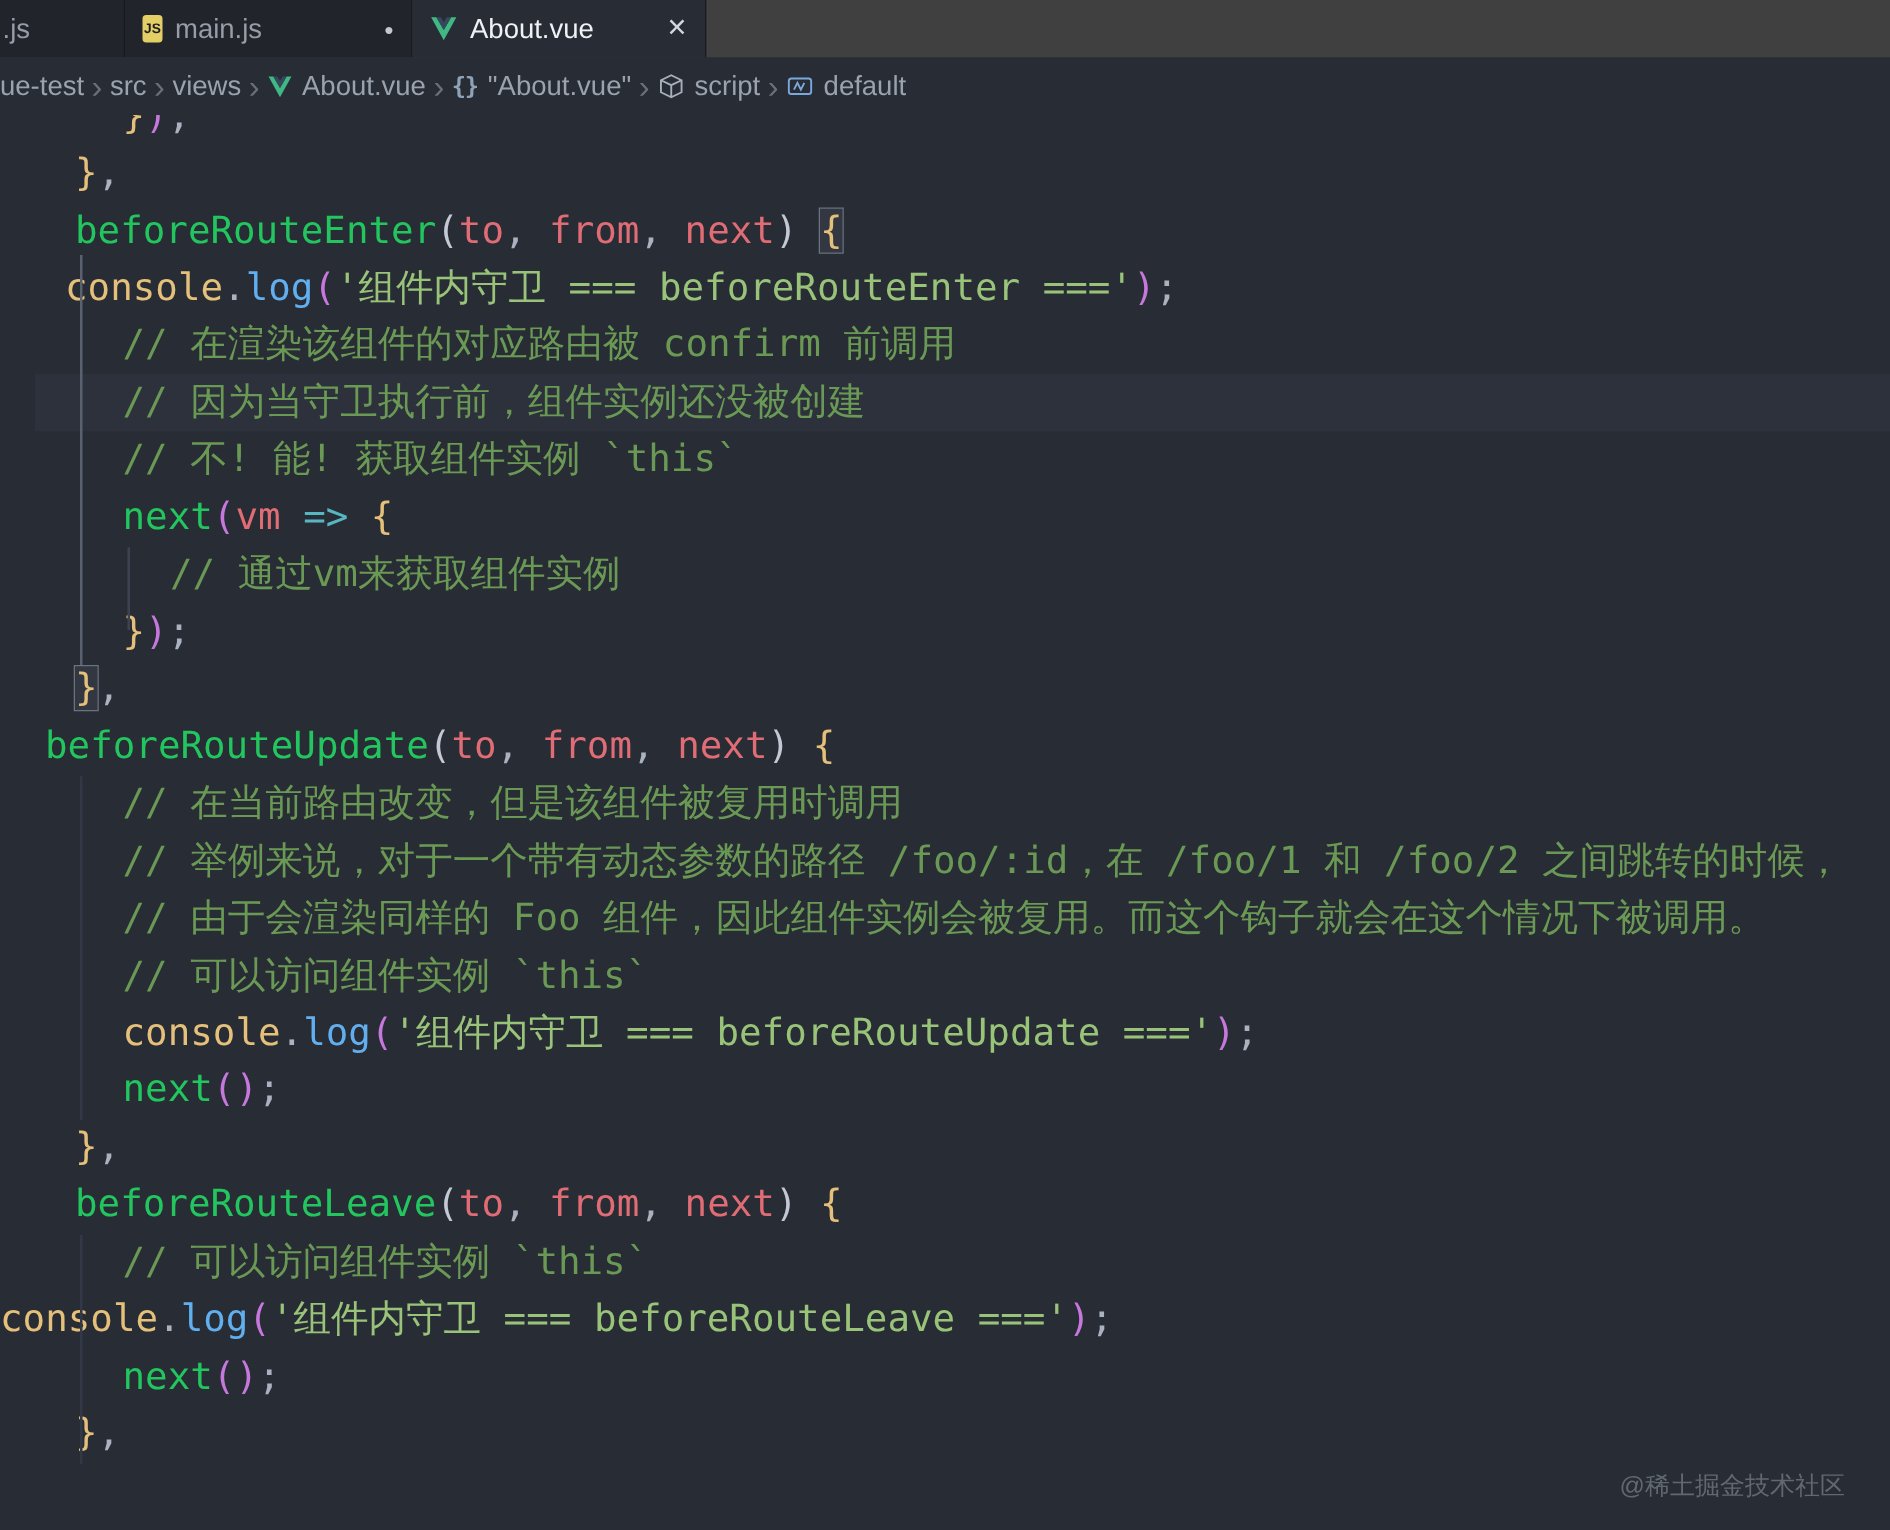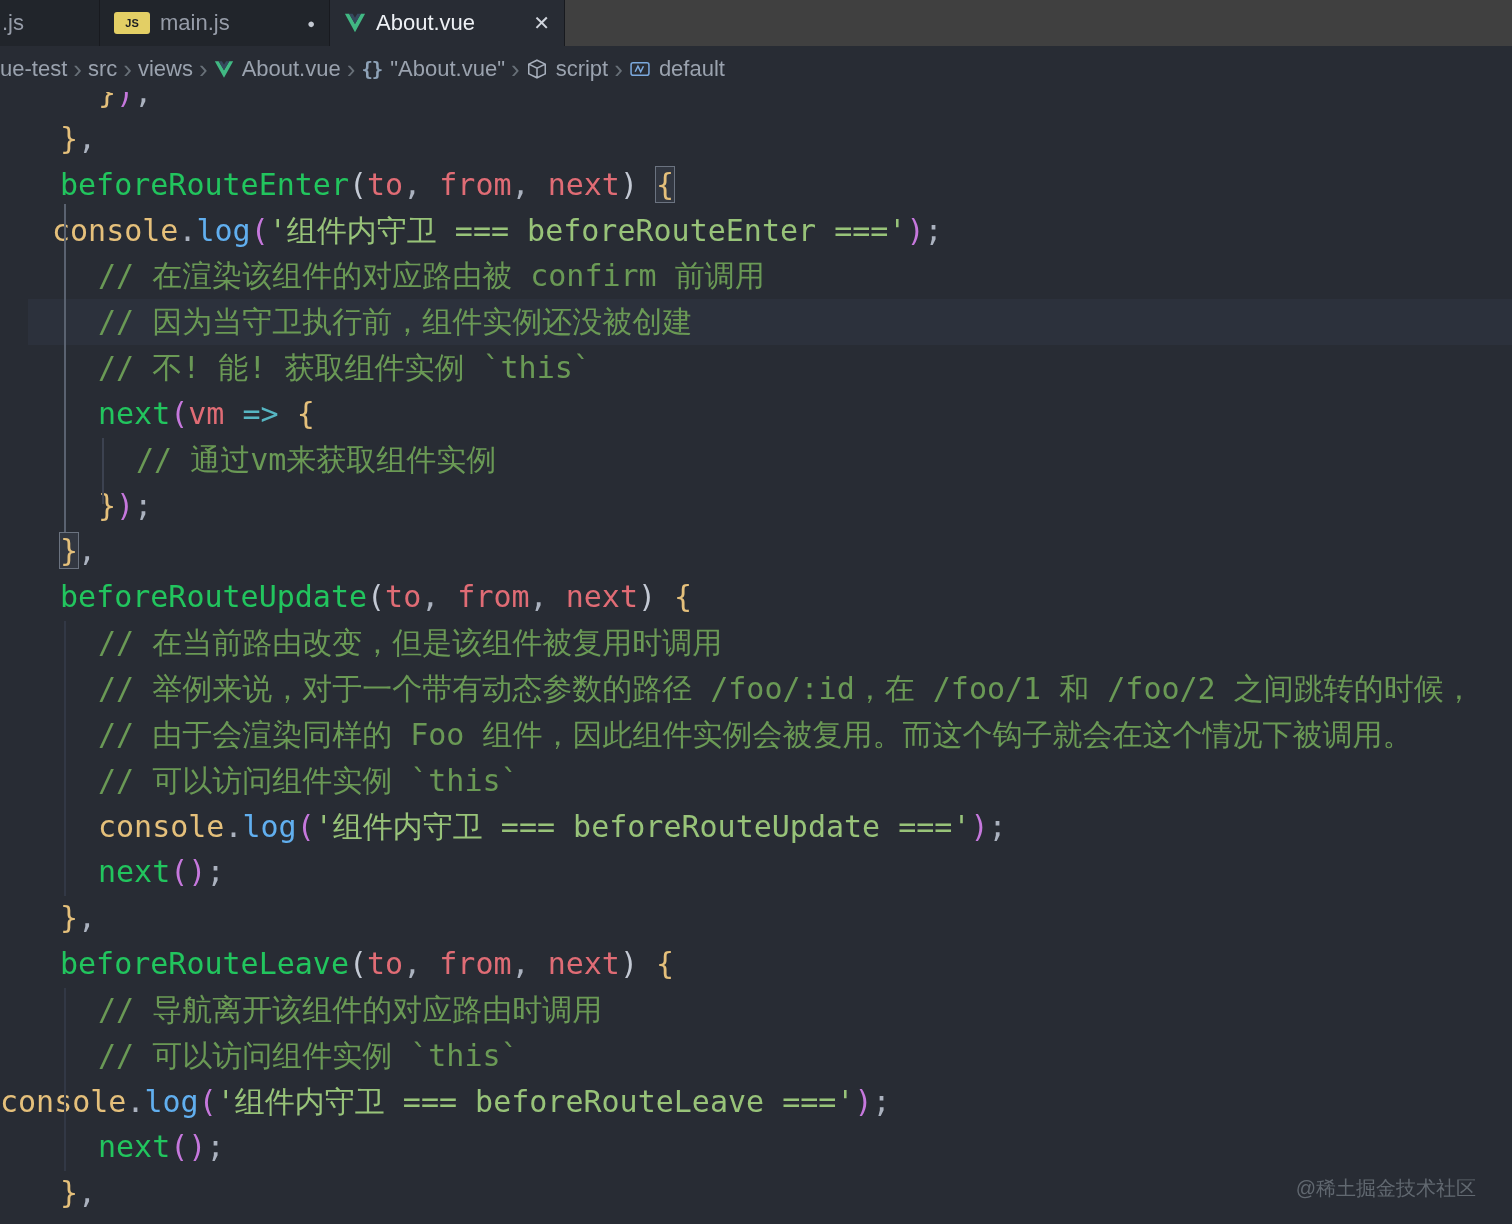--- a/index.html
+++ b/index.html
@@ -11,21 +11,21 @@
 
   
   .tabbar{position:absolute;top:0;left:0;right:0;height:46px;background:#404040;display:flex;}
   .tab{box-sizing:border-box;flex:none;display:flex;align-items:center;gap:10px;
        padding:0 14px;border-right:1px solid #181a1f;font-size:22px;color:#969ca8;height:46px;}
   .tab.partial{width:100px;padding:0 0 0 2px;overflow:hidden;}
   .tab.inactive{background:#21252b;}
   .tab.active{background:#282c34;color:#eef1f5;font-weight:500;}
   .tab-main{width:230px;}
   .tab-about{width:235px;}
-  .js-badge{width:36px;height:22px;border-radius:3px;background:#e3cf65;color:#1b1d23;
+  .js-badge{width:16px;height:22px;border-radius:3px;background:#e3cf65;color:#1b1d23;
             display:flex;align-items:center;justify-content:center;
             font:700 11px "Liberation Sans",sans-serif;flex:none;}
   .vue-svg{width:22px;height:22px;flex:none;display:block;}
   .mod-dot{margin-left:auto;color:#c3c8d1;font-size:13px;line-height:1;}
   .close-x{margin-left:auto;color:#d2d6de;font-size:20px;line-height:1;cursor:pointer;}
 
   
   .breadcrumb{position:absolute;top:46px;left:0;right:0;height:46px;background:#282c34;
               display:flex;align-items:center;font-size:22px;color:#9aa2ae;white-space:nowrap;}
   .crumb{display:flex;align-items:center;gap:8px;}
@@ -146,29 +146,28 @@
       <div class="line" style="padding-left: 60px;"><span class="br">}</span><span class="pc">,</span></div>
       <div class="line" style="padding-left: 60px;"><span class="fn">beforeRouteEnter</span><span class="sg">(</span><span class="param">to</span><span class="pc">, </span><span class="param">from</span><span class="pc">, </span><span class="param">next</span><span class="sg">)</span><span class="pl"> </span><span class="br bm">{</span></div>
       <div class="line" style="padding-left: 52px;"><span class="obj">console</span><span class="pc">.</span><span class="prop">log</span><span class="pr">(</span><span class="str">'组件内守卫 === beforeRouteEnter ==='</span><span class="pr">)</span><span class="pc">;</span></div>
       <div class="line" style="padding-left: 98px;"><span class="com">// 在渲染该组件的对应路由被 confirm 前调用</span></div>
       <div class="line hl" style="padding-left: 98px;"><span class="com">// 因为当守卫执行前，组件实例还没被创建</span></div>
       <div class="line" style="padding-left: 98px;"><span class="com">// 不! 能! 获取组件实例 `this`</span></div>
       <div class="line" style="padding-left: 98px;"><span class="fn">next</span><span class="pr">(</span><span class="param">vm</span><span class="pl"> </span><span class="ar">=&gt;</span><span class="pl"> </span><span class="br">{</span></div>
       <div class="line" style="padding-left: 136px;"><span class="com">// 通过vm来获取组件实例</span></div>
       <div class="line" style="padding-left: 98px;"><span class="br">}</span><span class="pr">)</span><span class="pc">;</span></div>
       <div class="line" style="padding-left: 60px;"><span class="br bm">}</span><span class="pc">,</span></div>
-      <div class="line" style="padding-left: 60px;"><span class="fn">beforeRouteUpdate</span><span class="sg">(</span><span class="param">to</span><span class="pc">, </span><span class="param">from</span><span class="pc">, </span><span class="param">next</span><span class="sg">)</span><span class="pl"> </span><span class="br">{</span></div>
+      <div class="line" style="padding-left: 36px;"><span class="fn">beforeRouteUpdate</span><span class="sg">(</span><span class="param">to</span><span class="pc">, </span><span class="param">from</span><span class="pc">, </span><span class="param">next</span><span class="sg">)</span><span class="pl"> </span><span class="br">{</span></div>
       <div class="line" style="padding-left: 98px;"><span class="com">// 在当前路由改变，但是该组件被复用时调用</span></div>
       <div class="line" style="padding-left: 98px;"><span class="com">// 举例来说，对于一个带有动态参数的路径 /foo/:id，在 /foo/1 和 /foo/2 之间跳转的时候，</span></div>
       <div class="line" style="padding-left: 98px;"><span class="com">// 由于会渲染同样的 Foo 组件，因此组件实例会被复用。而这个钩子就会在这个情况下被调用。</span></div>
       <div class="line" style="padding-left: 98px;"><span class="com">// 可以访问组件实例 `this`</span></div>
       <div class="line" style="padding-left: 98px;"><span class="obj">console</span><span class="pc">.</span><span class="prop">log</span><span class="pr">(</span><span class="str">'组件内守卫 === beforeRouteUpdate ==='</span><span class="pr">)</span><span class="pc">;</span></div>
       <div class="line" style="padding-left: 98px;"><span class="fn">next</span><span class="pr">(</span><span class="pr">)</span><span class="pc">;</span></div>
       <div class="line" style="padding-left: 60px;"><span class="br">}</span><span class="pc">,</span></div>
       <div class="line" style="padding-left: 60px;"><span class="fn">beforeRouteLeave</span><span class="sg">(</span><span class="param">to</span><span class="pc">, </span><span class="param">from</span><span class="pc">, </span><span class="param">next</span><span class="sg">)</span><span class="pl"> </span><span class="br">{</span></div>
-      <div class="line" style="padding-left: 98px;"><span class="com">// 导航离开该组件的对应路由时调用</span></div>
       <div class="line" style="padding-left: 98px;"><span class="com">// 可以访问组件实例 `this`</span></div>
       <div class="line" style=""><span class="obj">console</span><span class="pc">.</span><span class="prop">log</span><span class="pr">(</span><span class="str">'组件内守卫 === beforeRouteLeave ==='</span><span class="pr">)</span><span class="pc">;</span></div>
       <div class="line" style="padding-left: 98px;"><span class="fn">next</span><span class="pr">(</span><span class="pr">)</span><span class="pc">;</span></div>
       <div class="line" style="padding-left: 60px;"><span class="br">}</span><span class="pc">,</span></div>
     </div>
   <div class="watermark">@稀土掘金技术社区</div>
 </div>
 
 </body></html>

